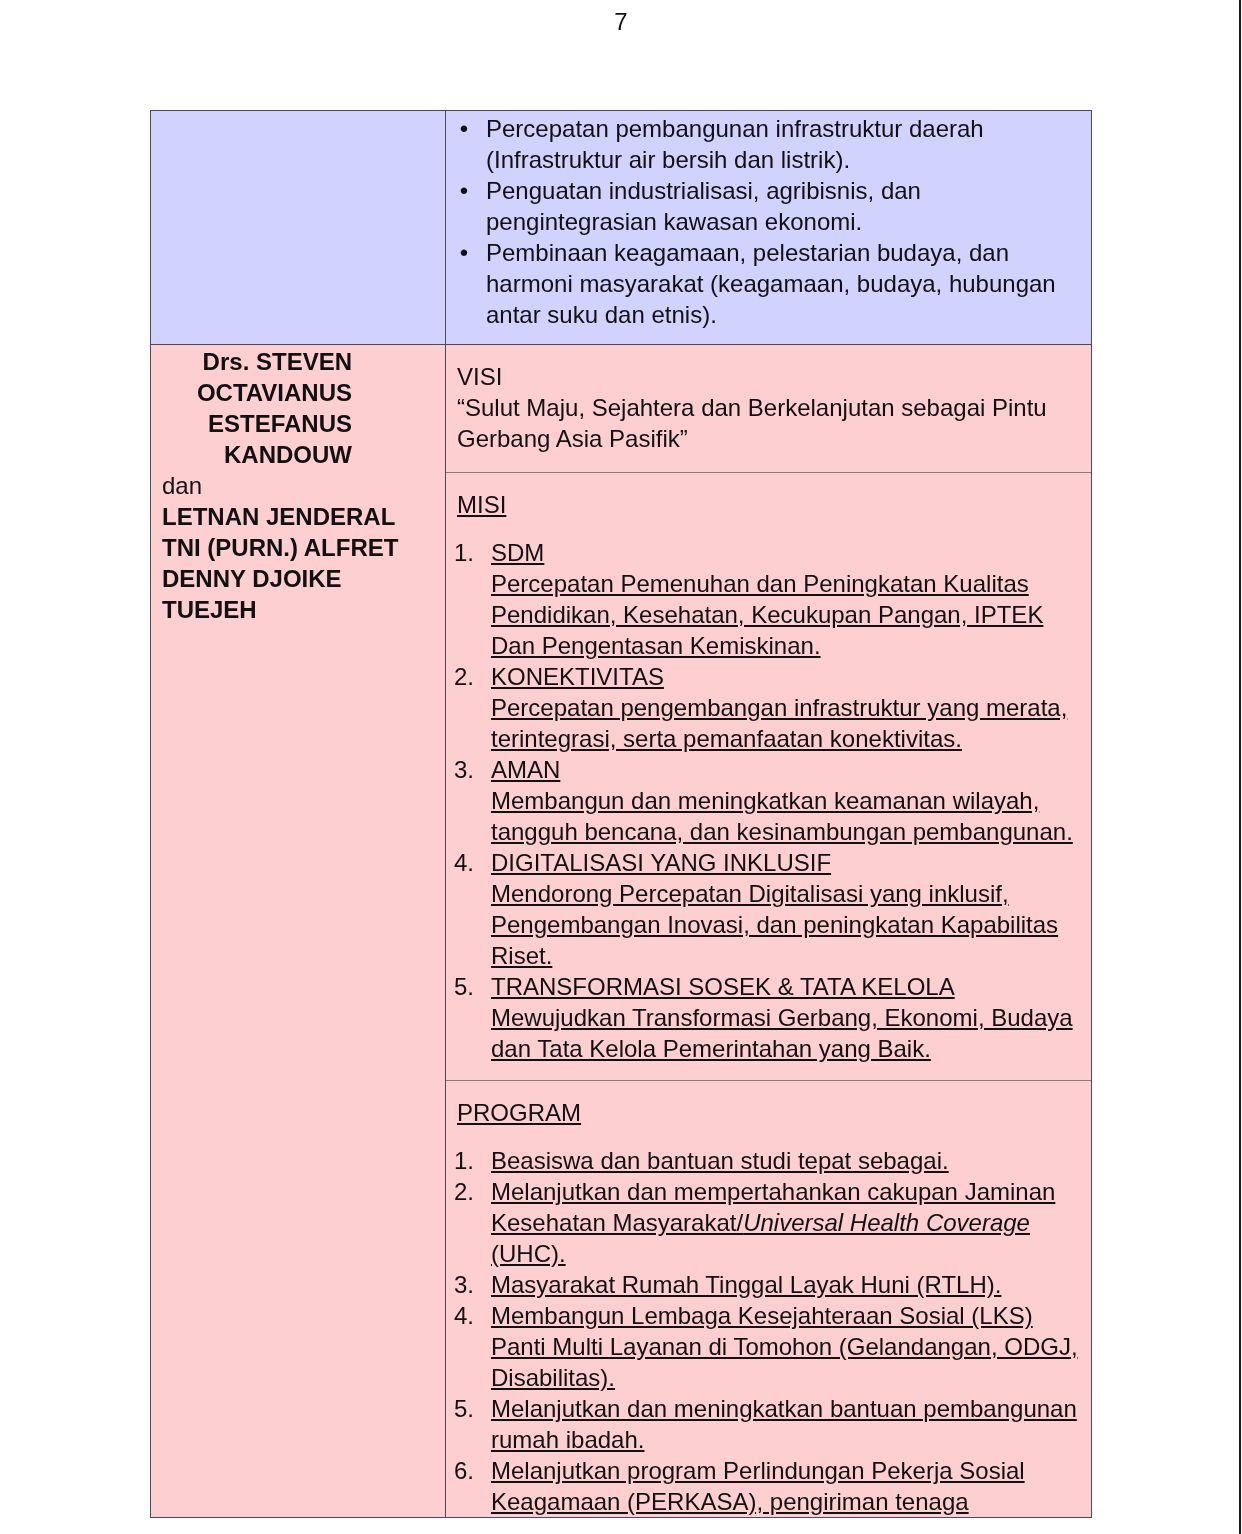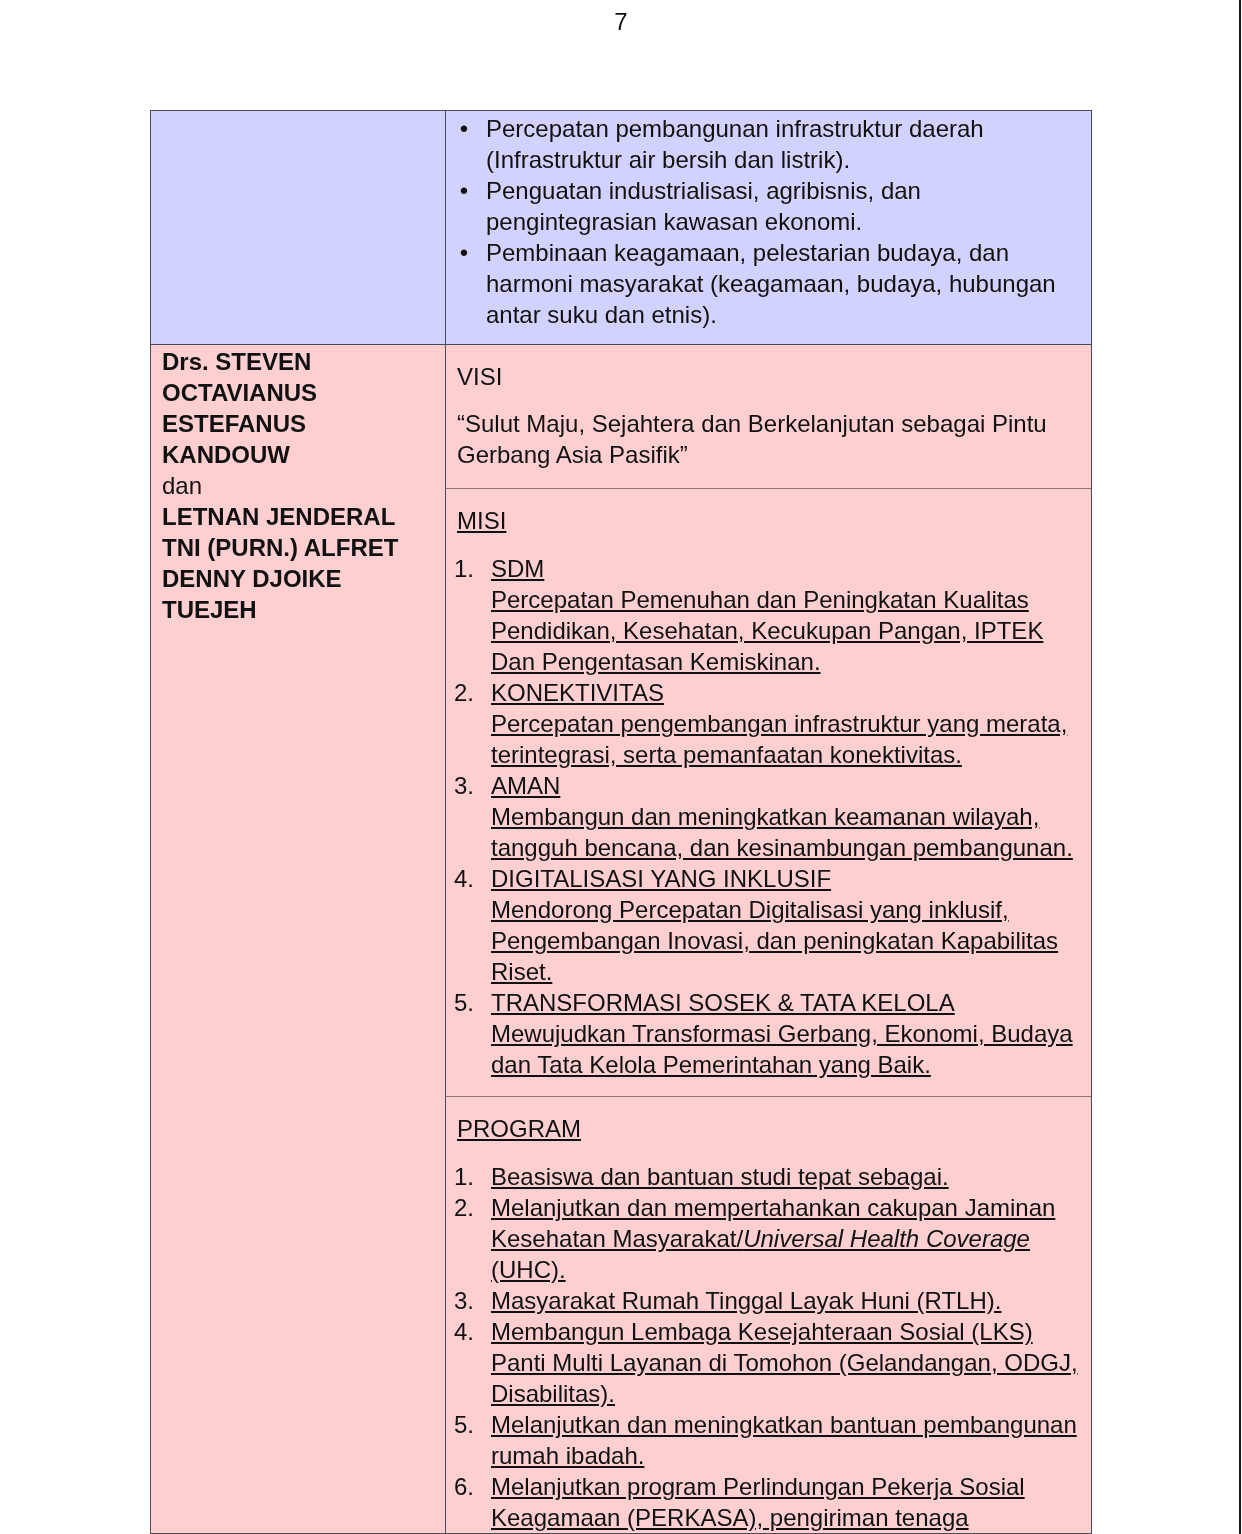--- a/index.html
+++ b/index.html
@@ -36,21 +36,21 @@
       position: absolute; left: 2px; top: 0; width: 20px; text-align: center;
     }
     .names { padding: 1px 10px 10px 11px; }
     .names .bold { font-weight: bold; }
     .names .gap { }
     .sub {
       padding: 0 10px 0 11px;
     }
     .sub + .sub { border-top: 1.5px solid #8a7a7a; text-decoration: underline; }
     .sub-title { padding-top: 16px; }
-    .visi-text { margin-top: 16px; padding-bottom: 18px; }
+    .visi-text { padding-bottom: 18px; }
     ol.num { list-style: none; margin-top: 17px; padding-bottom: 16px; }
     ol.num li { position: relative; padding-left: 34px; }
     ol.num li .n { position: absolute; left: -3px; top: 0; }
     .prog-list { padding-bottom: 0 !important; }
     em { font-style: italic; margin-top: 34px; }
   </style>
 </head>
 <body>
 
 <div class="page">
@@ -73,21 +73,21 @@
             <li><span class="dot">•</span><span>Penguatan industrialisasi, agribisnis, dan pengintegrasian kawasan ekonomi.</span></li>
             <li><span class="dot">•</span><span>Pembinaan keagamaan, pelestarian budaya, dan harmoni masyarakat (keagamaan, budaya, hubungan antar suku dan etnis).</span></li>
           </ul>
         </div>
       </td>
     </tr>
 
     <tr class="pink pink-border">
       <td>
         <div class="names">
-          <div class="bold" style="width:190px;">Drs. STEVEN OCTAVIANUS ESTEFANUS KANDOUW</div>
+          <div class="bold" style="width:190px;text-align:right;">Drs. STEVEN OCTAVIANUS ESTEFANUS KANDOUW</div>
           <div class="gap">dan</div>
           <div class="bold gap" style="width:260px;">LETNAN JENDERAL TNI (PURN.) ALFRET DENNY DJOIKE TUEJEH</div>
         </div>
       </td>
       <td class="right-inner">
         <div class="sub">
           <div class="sub-title">VISI</div>
           <div class="visi-text">“Sulut Maju, Sejahtera dan Berkelanjutan sebagai Pintu Gerbang Asia Pasifik”</div>
         </div>
 

